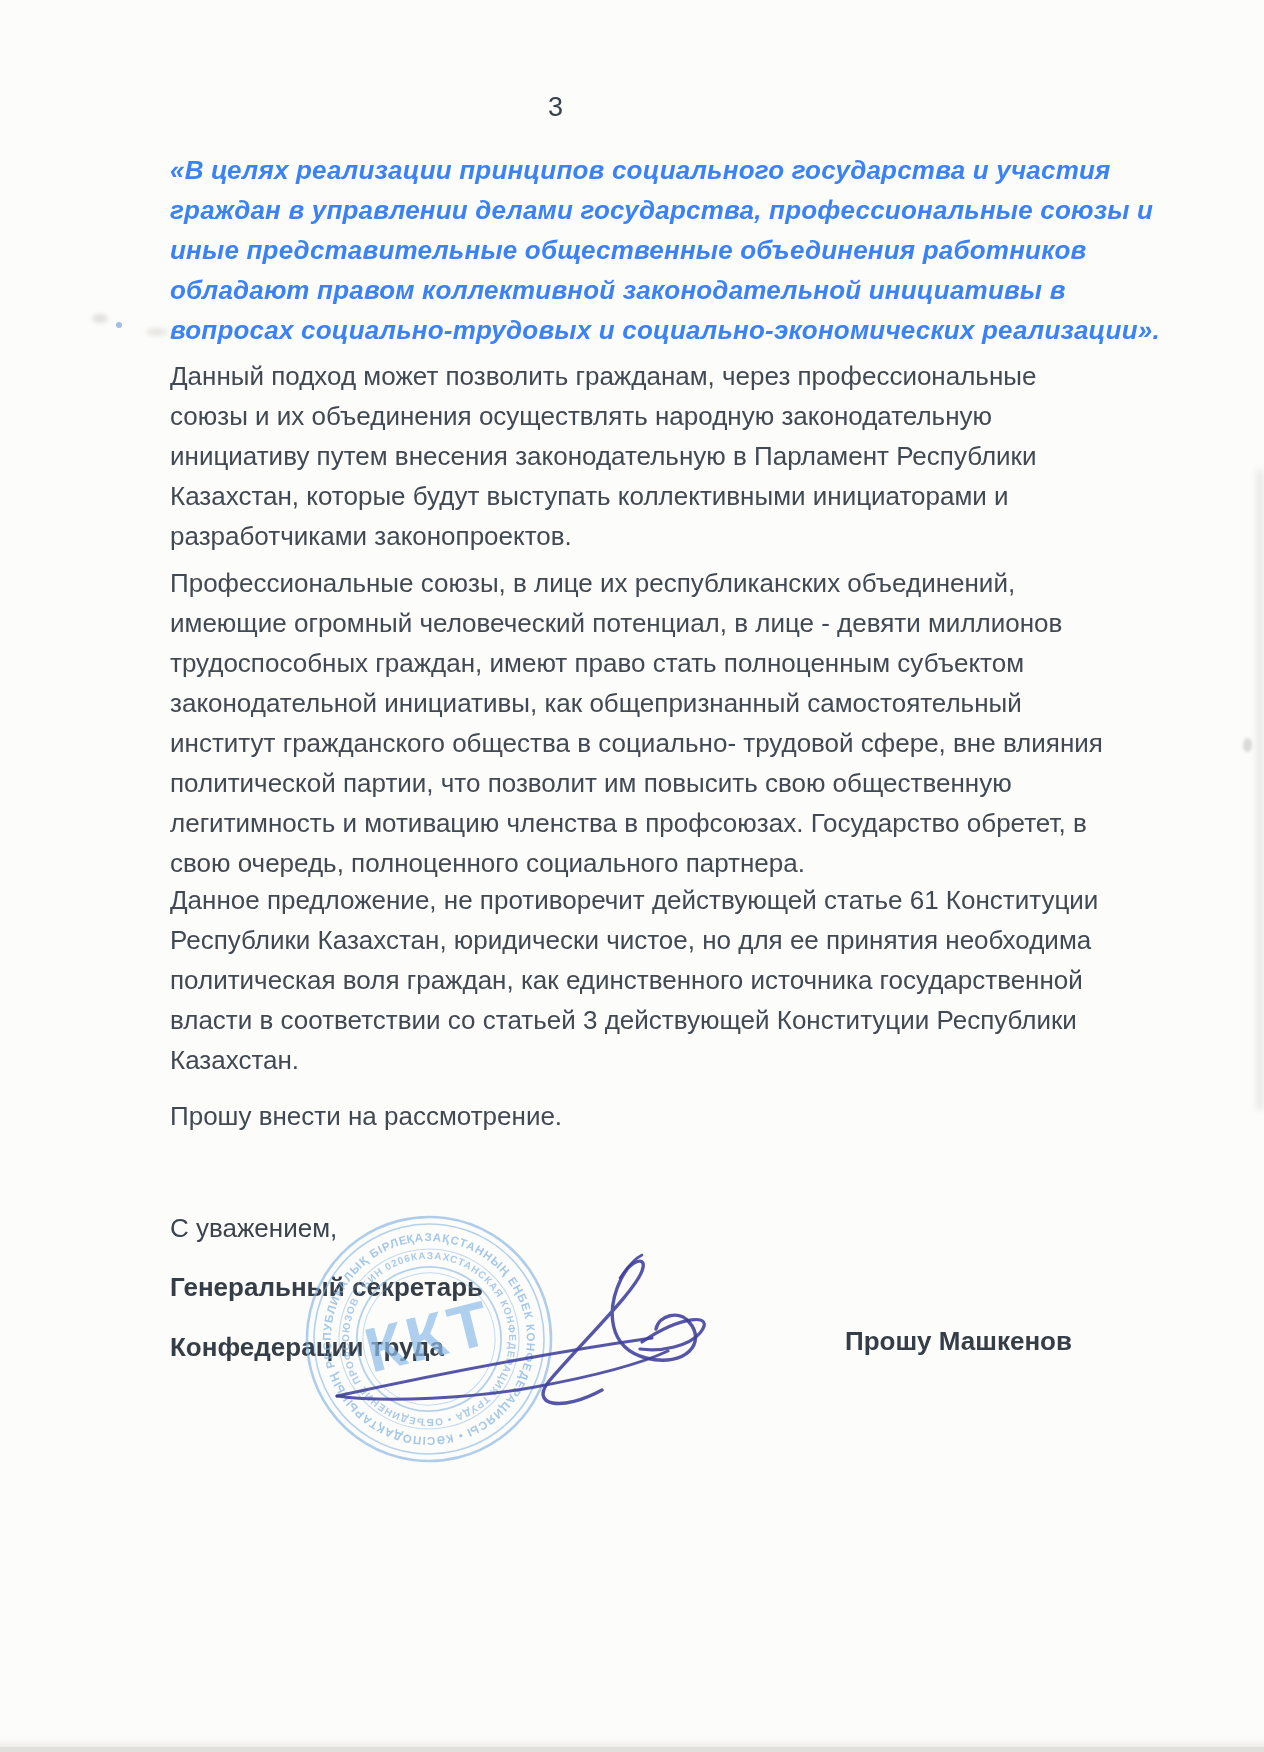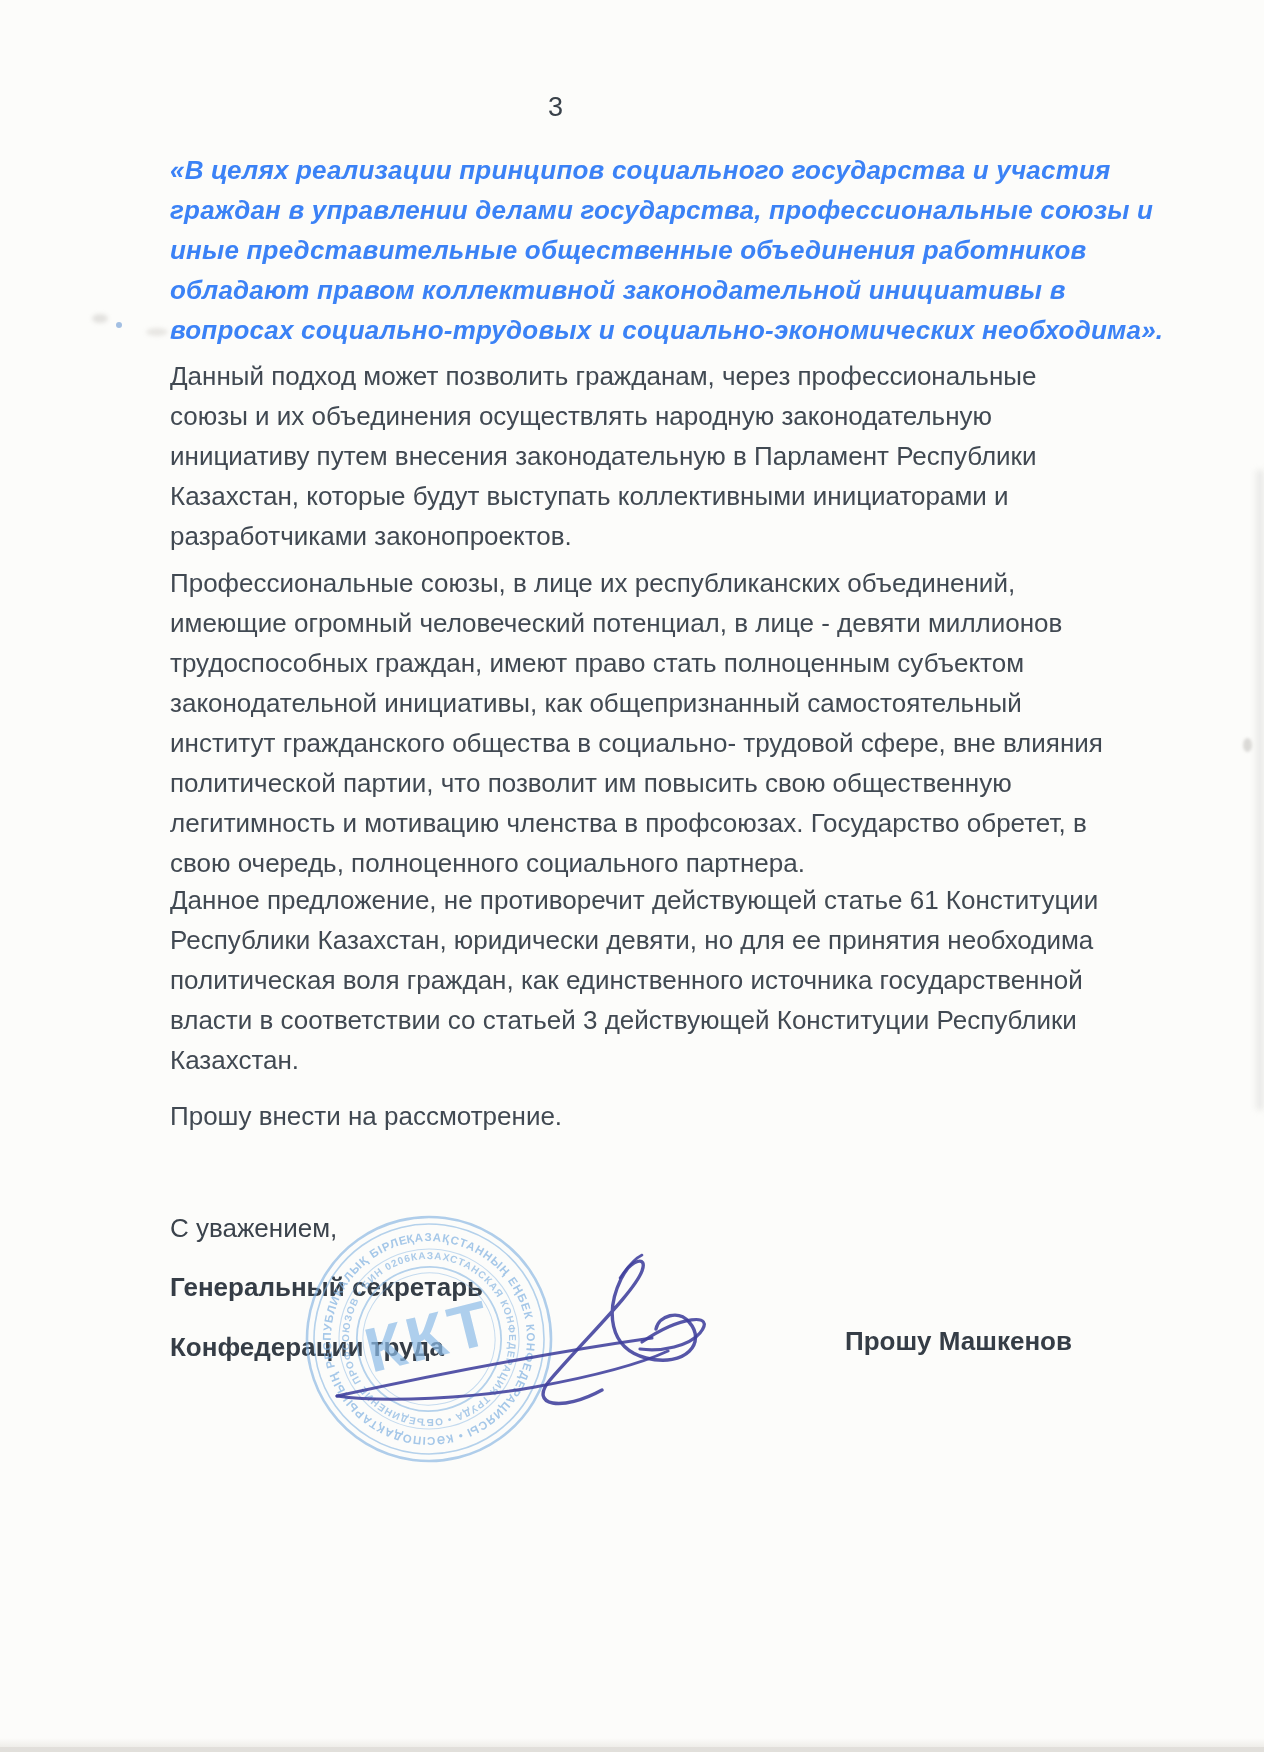--- a/index.html
+++ b/index.html
@@ -41,21 +41,21 @@
 
 <div class="page">
 
   <div class="abs page-number" style="left:548px;top:92px;">3</div>
 
   <div class="abs quote" style="left:170px;top:150px;">
     <div class="line">«В целях реализации принципов социального государства и участия</div>
     <div class="line">граждан в управлении делами государства, профессиональные союзы и</div>
     <div class="line">иные представительные общественные объединения работников</div>
     <div class="line">обладают правом коллективной законодательной инициативы в</div>
-    <div class="line">вопросах социально-трудовых и социально-экономических необходима».</div>
+    <div class="line">вопросах социально-трудовых и социально-экономических реализации».</div>
   </div>
 
   <div class="abs body-par" style="left:170px;top:356px;">
     <div class="line">Данный подход может позволить гражданам, через профессиональные</div>
     <div class="line">союзы и их объединения осуществлять народную законодательную</div>
     <div class="line">инициативу путем внесения законодательную в Парламент Республики</div>
     <div class="line">Казахстан, которые будут выступать коллективными инициаторами и</div>
     <div class="line">разработчиками законопроектов.</div>
   </div>
 
@@ -65,21 +65,21 @@
     <div class="line">трудоспособных граждан, имеют право стать полноценным субъектом</div>
     <div class="line">законодательной инициативы, как общепризнанный самостоятельный</div>
     <div class="line">институт гражданского общества в социально- трудовой сфере, вне влияния</div>
     <div class="line">политической партии, что позволит им повысить свою общественную</div>
     <div class="line">легитимность и мотивацию членства в профсоюзах. Государство обретет, в</div>
     <div class="line">свою очередь, полноценного социального партнера.</div>
   </div>
 
   <div class="abs body-par" style="left:170px;top:880px;">
     <div class="line">Данное предложение, не противоречит действующей статье 61 Конституции</div>
-    <div class="line">Республики Казахстан, юридически девяти, но для ее принятия необходима</div>
+    <div class="line">Республики Казахстан, юридически чистое, но для ее принятия необходима</div>
     <div class="line">политическая воля граждан, как единственного источника государственной</div>
     <div class="line">власти в соответствии со статьей 3 действующей Конституции Республики</div>
     <div class="line">Казахстан.</div>
   </div>
 
   <div class="abs body-par" style="left:170px;top:1096px;">
     <div class="line">Прошу внести на рассмотрение.</div>
   </div>
 
   <div class="abs closing-line" style="left:170px;top:1208px;">С уважением,</div>

